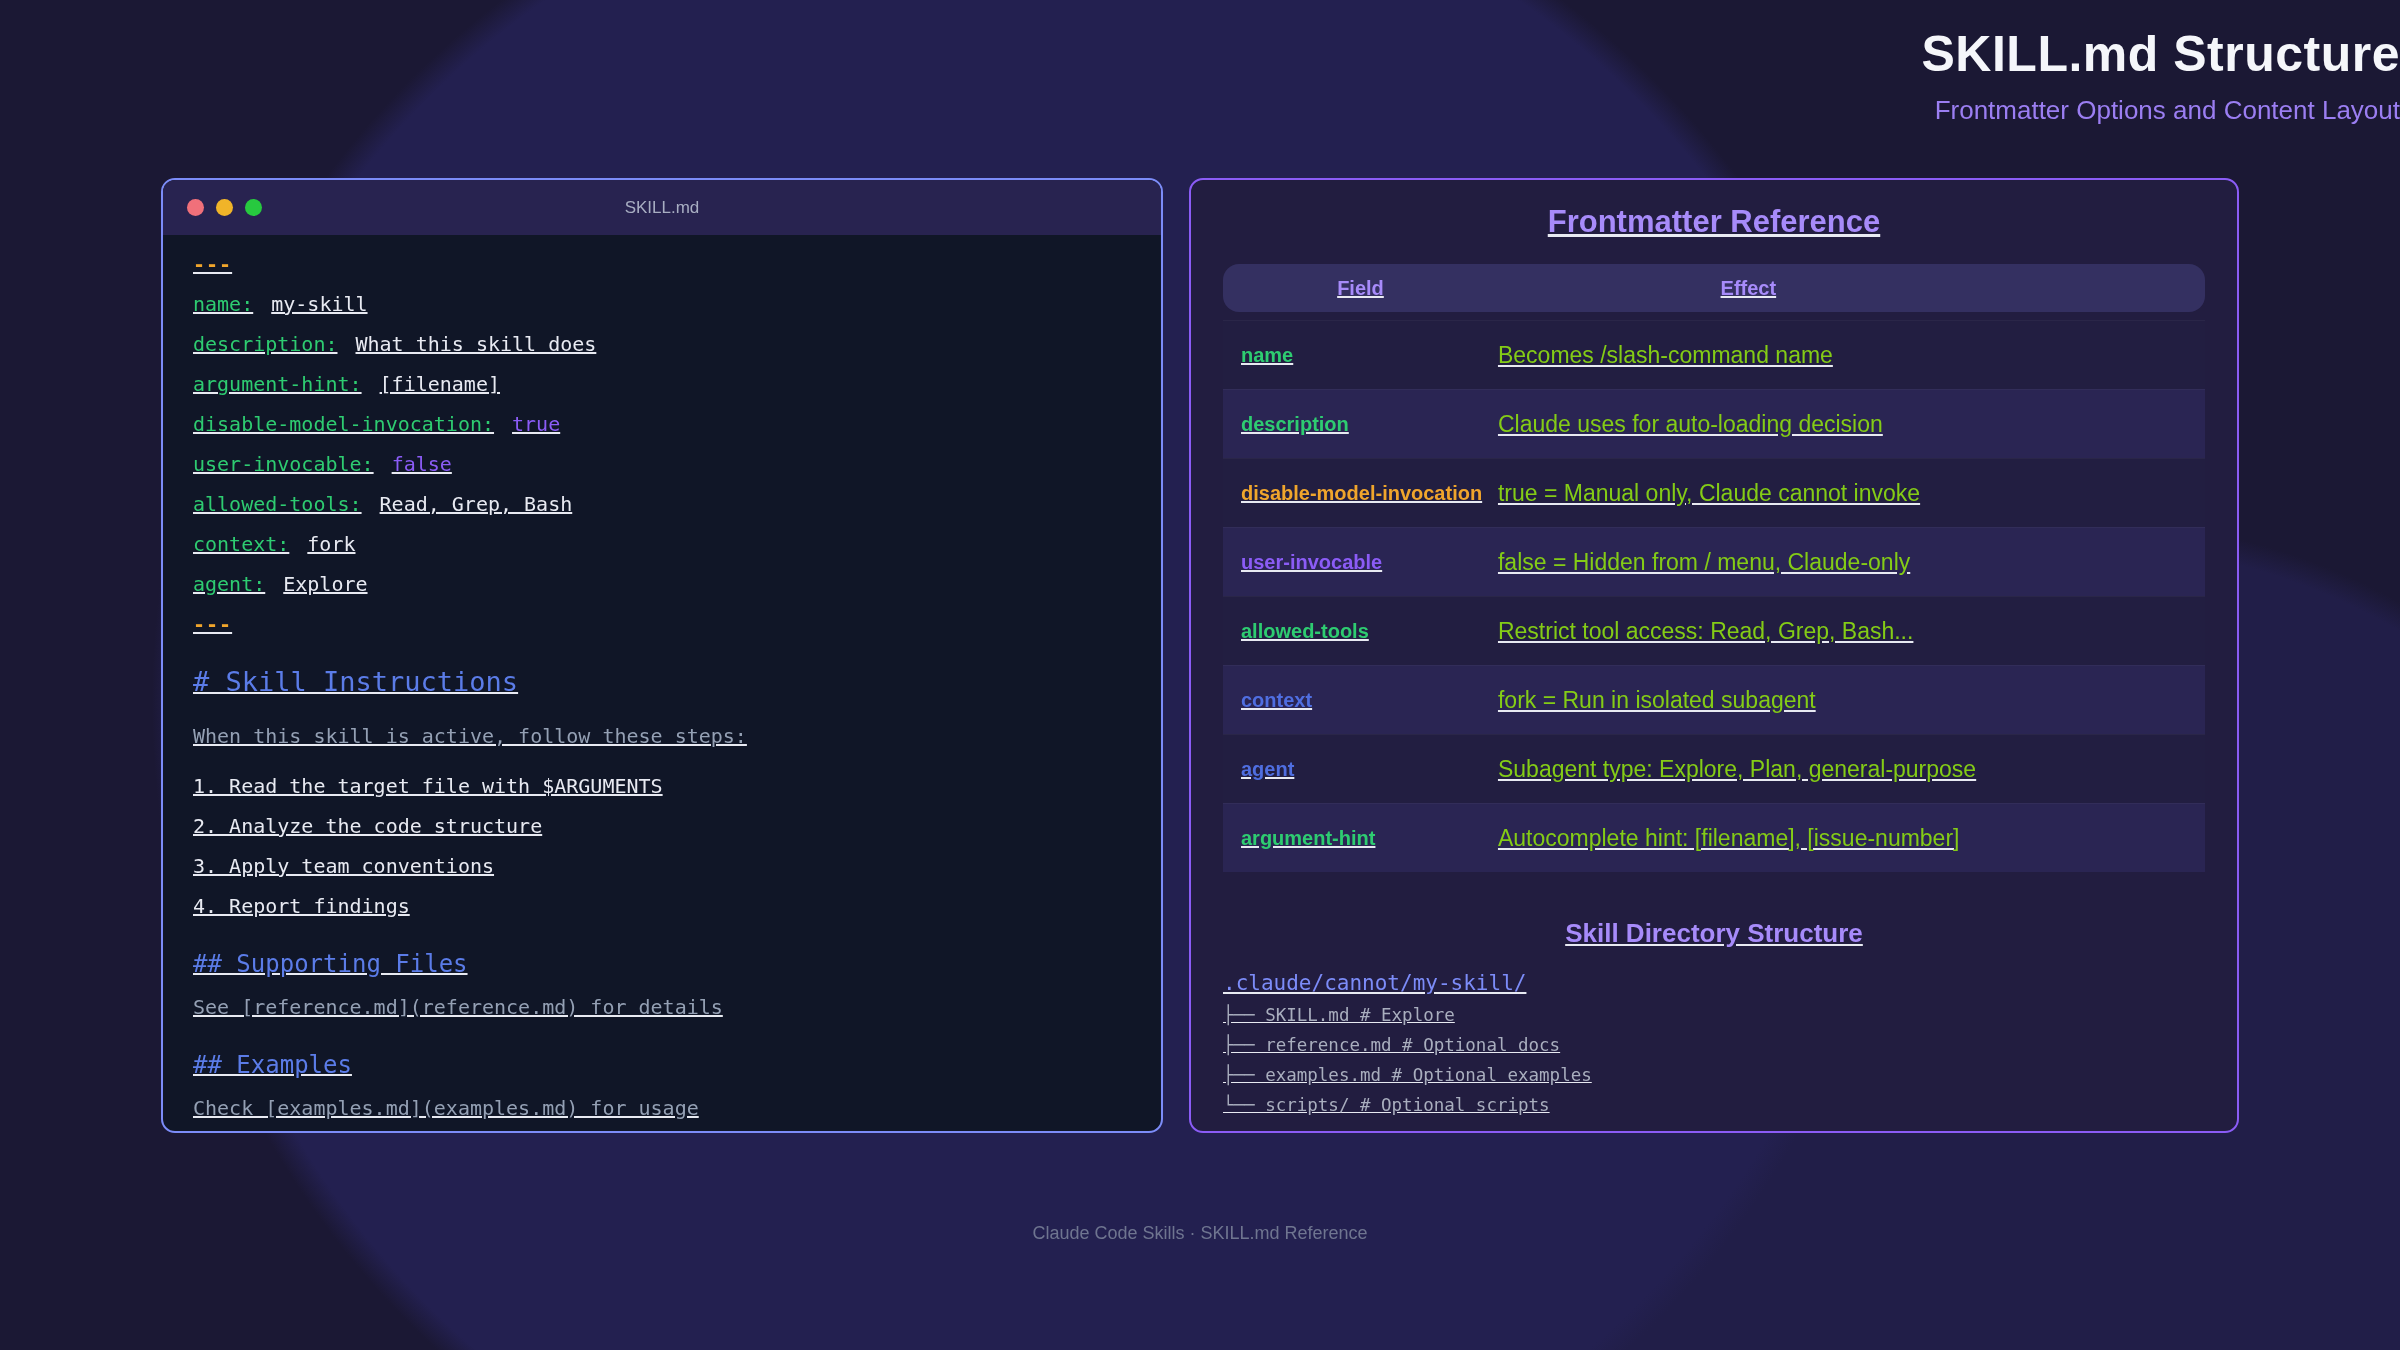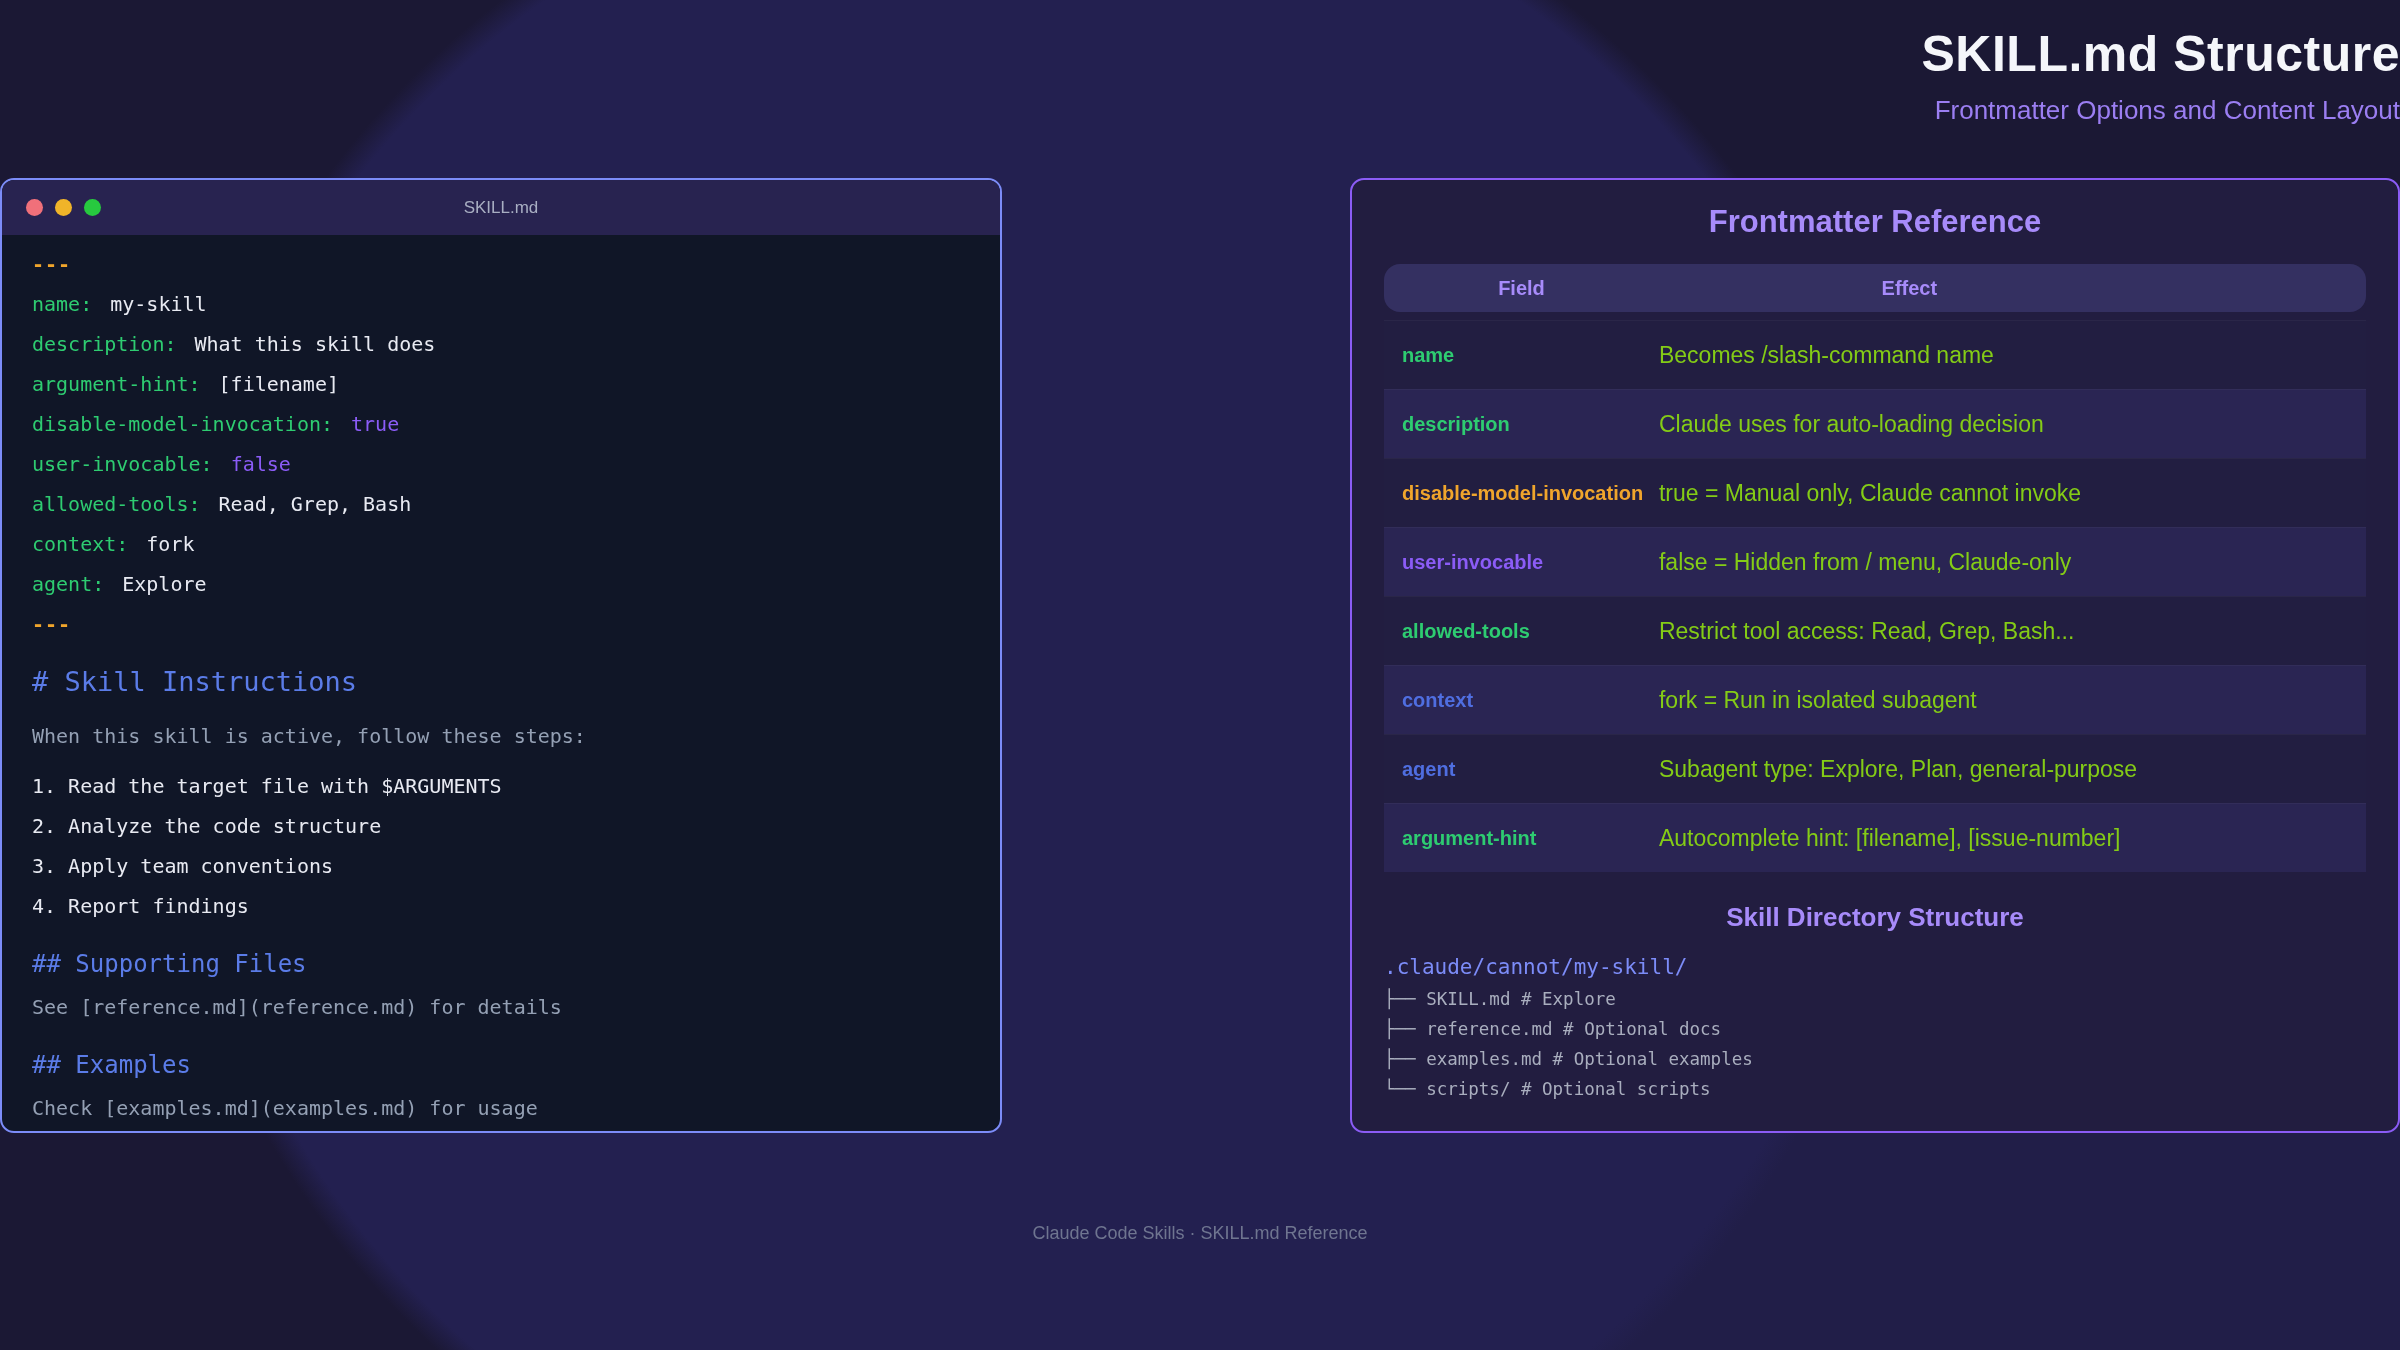--- a/index.html
+++ b/index.html
@@ -10,21 +10,21 @@
     background-image:
       radial-gradient(circle 880px at 43% 52%, #232050 0%, #232050 97%, rgba(35,32,80,0) 100%),
       radial-gradient(circle 640px at 87% 86%, #211e48 0%, #211e48 96%, rgba(33,30,72,0) 100%);
     color:#e8eaf2;
   }
   
   .hdr { padding-top:22px; text-align:right; }
   .hdr h1 { font-size:50px; line-height:64px; font-weight:bold; color:#f5f6fa; letter-spacing:0.5px; }
   .hdr .sub { margin-top:8px; font-size:26px; line-height:32px; color:#9b7ef2; }
   
-  .panels { margin-top:52px; display:flex; justify-content:space-between; gap:26px; }
+  .panels { margin-top:52px; display:flex; justify-content:center; gap:26px;text-decoration:underline; }
   .panel { height:955px; border-radius:14px; }
   
   .editor { width:1002px; border:2px solid #7c8cf8; background:#101627; overflow:hidden; }
   .titlebar { position:relative; height:55px; background:#282350; display:flex; align-items:center; padding-left:24px; }
   .dot { width:17px; height:17px; border-radius:50%; margin-right:12px; display:inline-block; cursor:default; }
   .dot.r { background:#f0707a; } .dot.y { background:#f0b429; } .dot.g { background:#27c93f; }
   .tb-title { position:absolute; left:0; right:0; text-align:center; font-size:17px; color:#a8aec2; }
   .code { padding:9px 20px 0 30px; font-family:"DejaVu Sans Mono", monospace; }
   .line { font-size:20px; line-height:40px; white-space:pre; }
   .line .gap { margin-left:18px; }
@@ -48,21 +48,21 @@
   .tbody { margin-top:8px; }
   .trow { height:69px; display:grid; grid-template-columns:28% 72%; align-items:center;
           background:#221e41; border-top:1px solid rgba(255,255,255,0.04); }
   .trow.alt { background:#2a2553; }
   .tfield { padding-left:18px; font-size:20px; font-weight:bold; }
   .teffect { font-size:23px; color:#84cc16; }
   .fc-green  { color:#2ecc71; }
   .fc-orange { color:#f0a52c; }
   .fc-purple { color:#8b5cf6; }
   .fc-blue   { color:#4f6ee0; }
-  .dir-title { margin-top:28px; text-align:center; font-size:26px; line-height:34px; font-weight:bold; color:#a78bfa; }
+  .dir-title { margin-top:44px; text-align:center; font-size:26px; line-height:34px; font-weight:bold; color:#a78bfa; }
   .tree { margin-top:16px; font-family:"DejaVu Sans Mono", monospace; }
   .tree-root { font-size:21px; line-height:34px; color:#7c8cf8; }
   .tree-line { font-size:17.5px; line-height:30px; color:#a9aebe; white-space:pre; }
   
   .footer { margin-top:85px; text-align:center; font-size:18px; line-height:30px; color:#6f7590; }
 </style>
 </head>
 <body>
 
 <div class="hdr">

